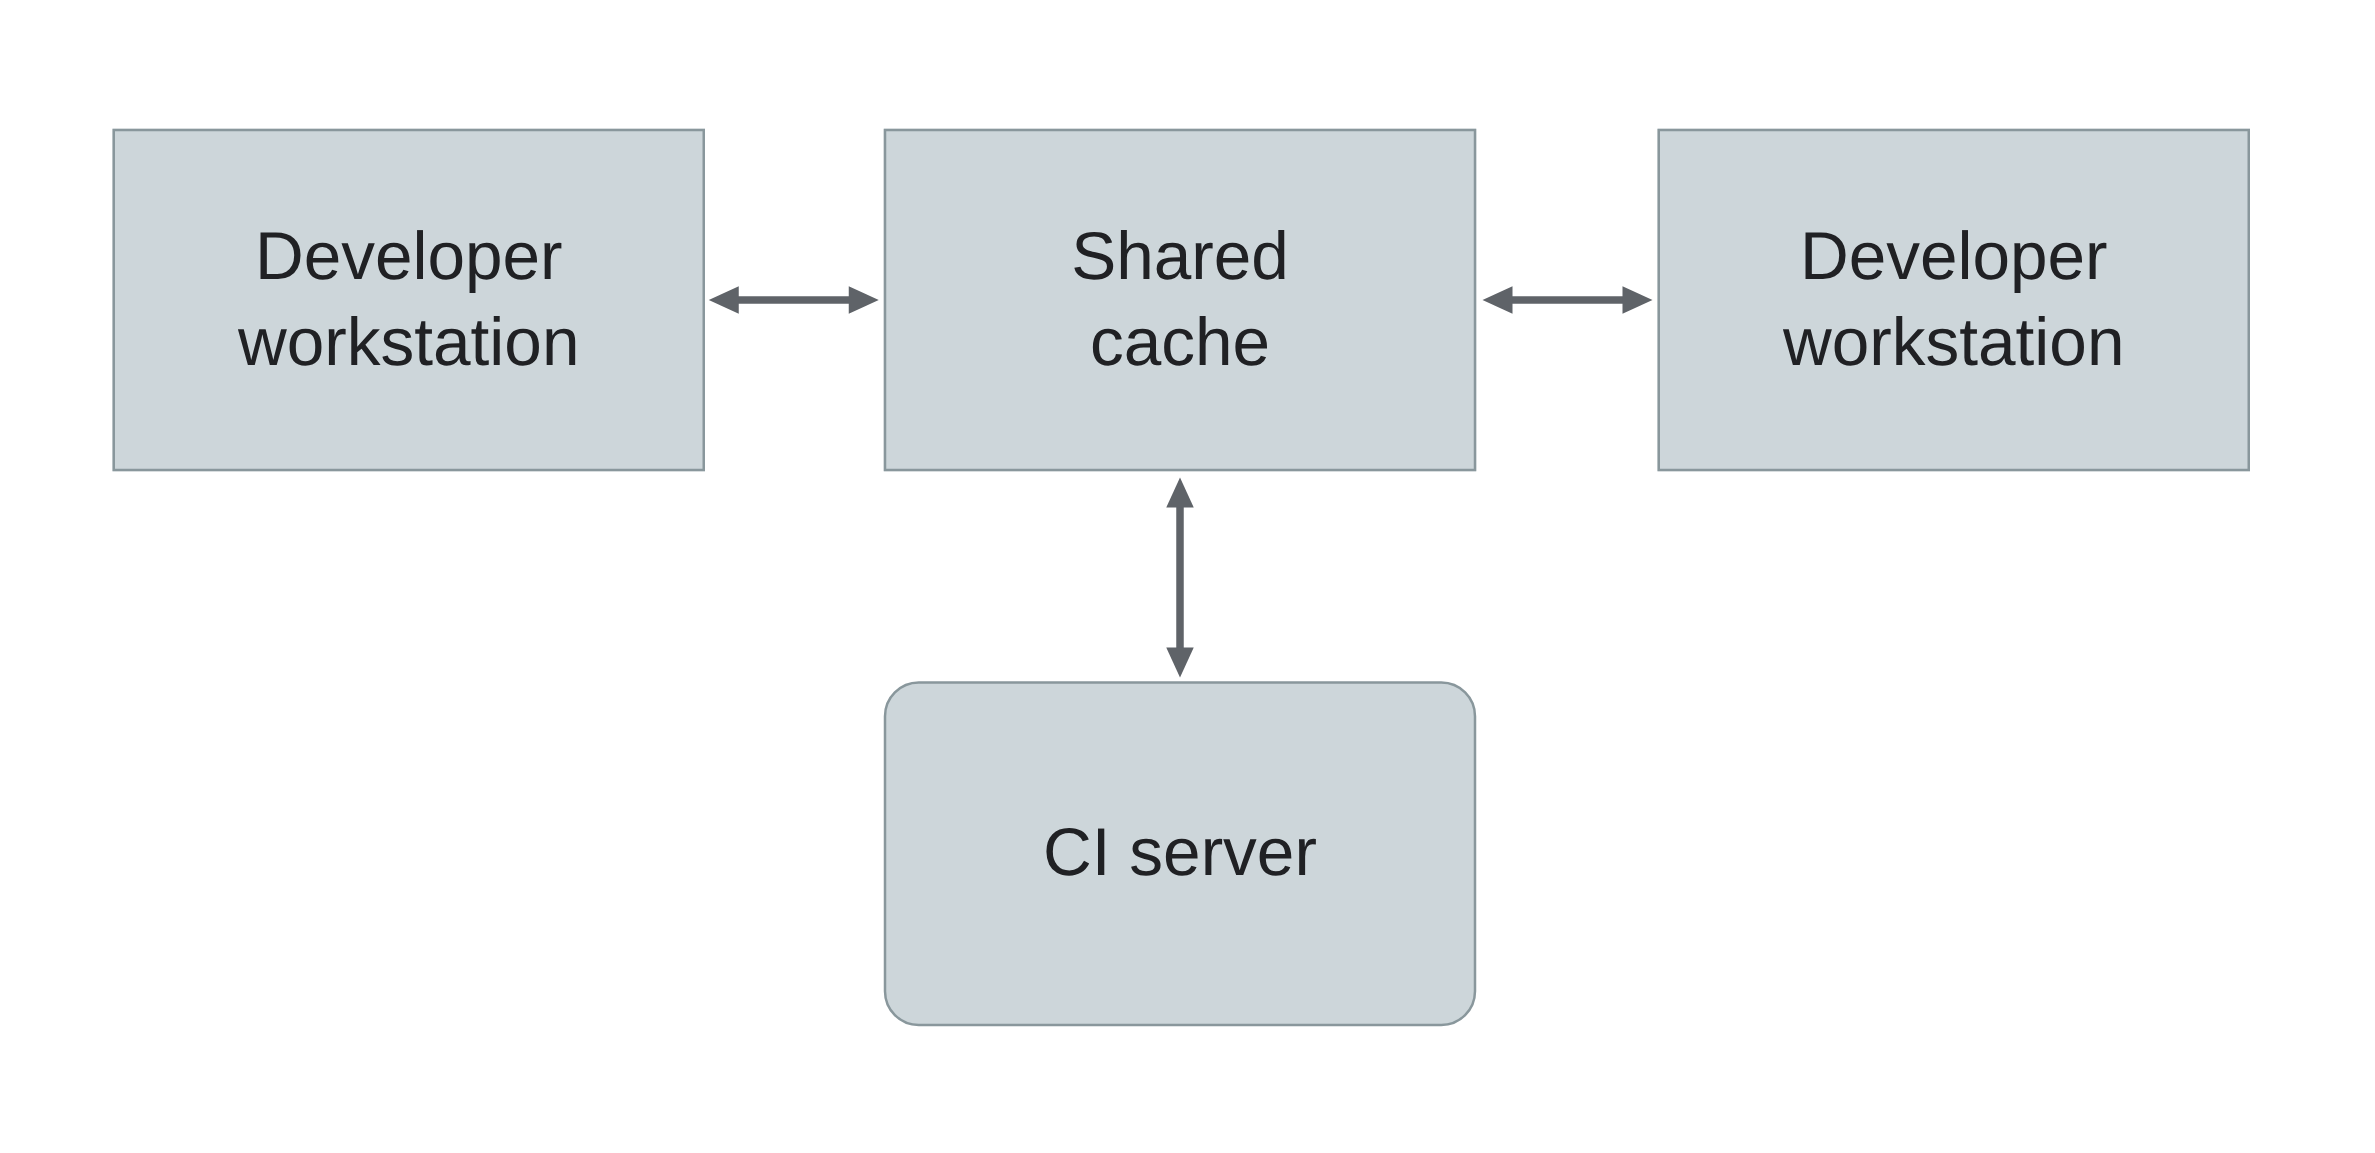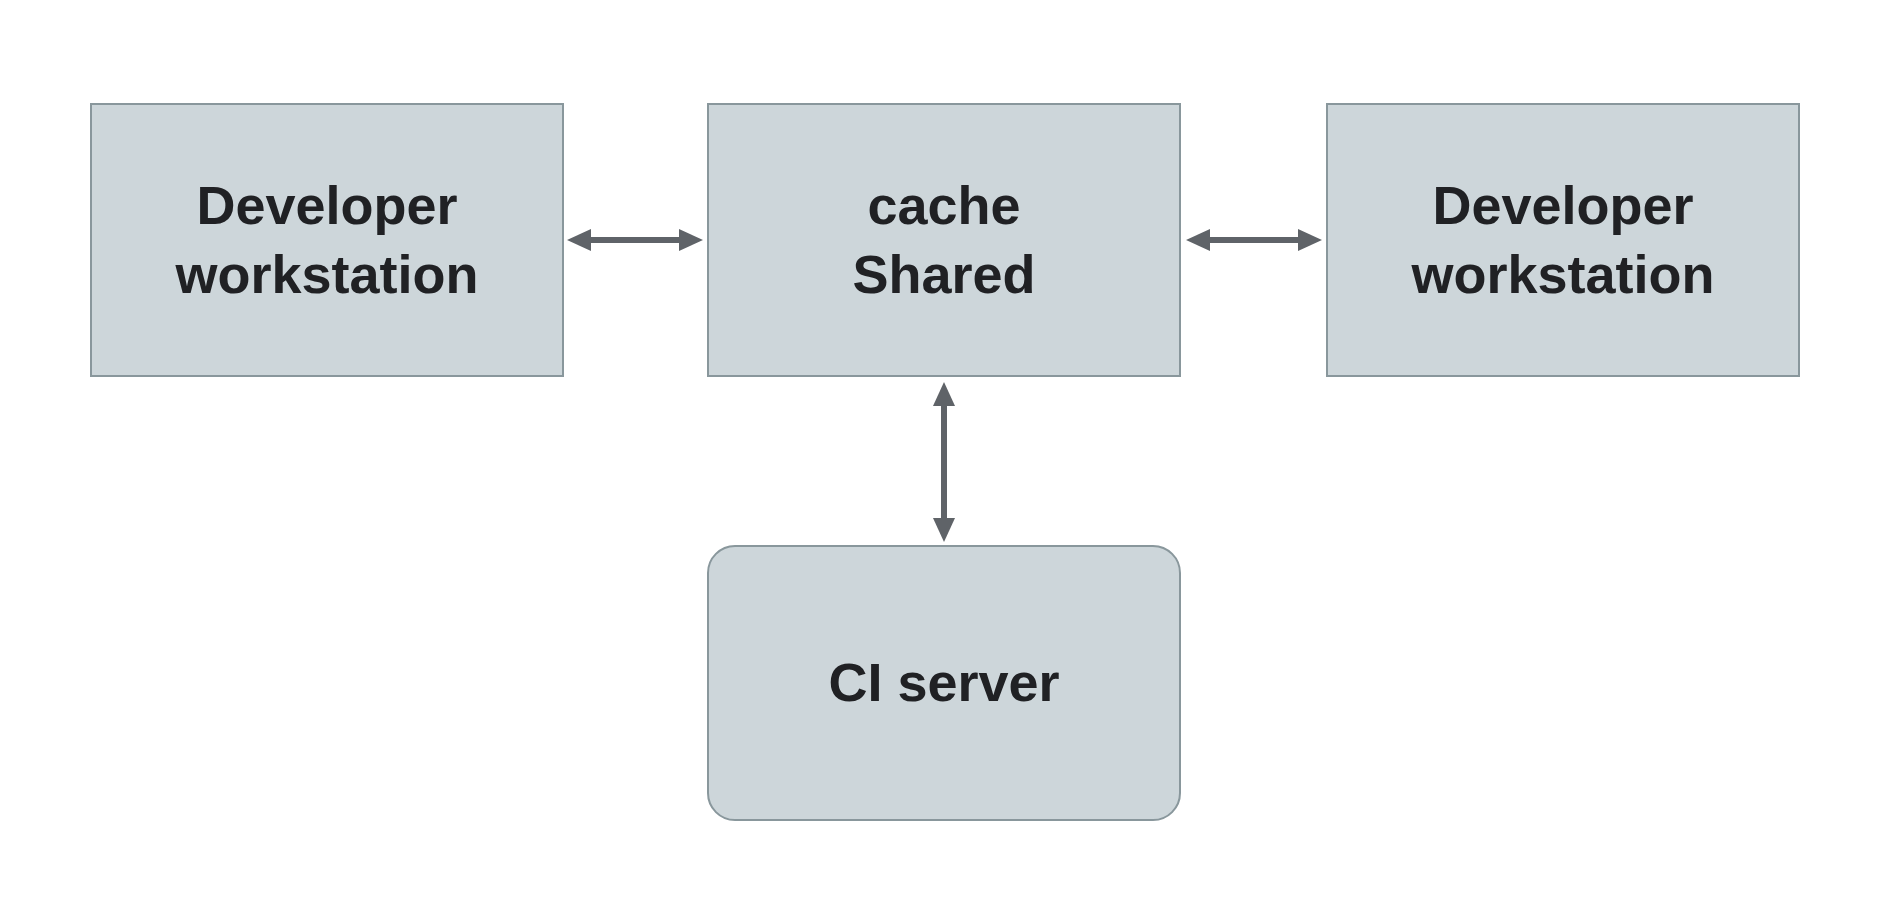--- a/index.html
+++ b/index.html
@@ -26,21 +26,20 @@
     flex-direction: column;
     align-items: center;
     justify-content: center;
     box-sizing: border-box;
     background: var(--box-fill, #cdd6da);
     border: 2px solid var(--box-border, #89979c);
     font-size: 54px;
     line-height: 1.28;
     text-align: center;
     color: var(--text, #202124);
-    font-weight: bold;
   }
   .node-left  { left: 90px;   top: 103px; width: 474px; height: 274px; }
   .node-cache { left: 707px;  top: 103px; width: 474px; height: 274px; }
   .node-right { left: 1326px; top: 103px; width: 474px; height: 274px; }
   .node-ci    { left: 707px;  top: 545px; width: 474px; height: 276px; border-radius: 28px; }
   .arrow {
     position: absolute;
     color: var(--arrow, #5f6368);
   }
   .arrow-h-left  { left: 565px;  top: 220px; width: 140px; height: 40px; }
@@ -51,22 +50,22 @@
 <body>
 
 <div class="canvas">
 
   <div class="node node-left">
     <span>Developer</span>
     <span>workstation</span>
   </div>
 
   <div class="node node-cache">
+    <span>Shared</span>
     <span>cache</span>
-    <span>Shared</span>
   </div>
 
   <div class="node node-right">
     <span>Developer</span>
     <span>workstation</span>
   </div>
 
   <div class="node node-ci">
     <span>CI server</span>
   </div>

